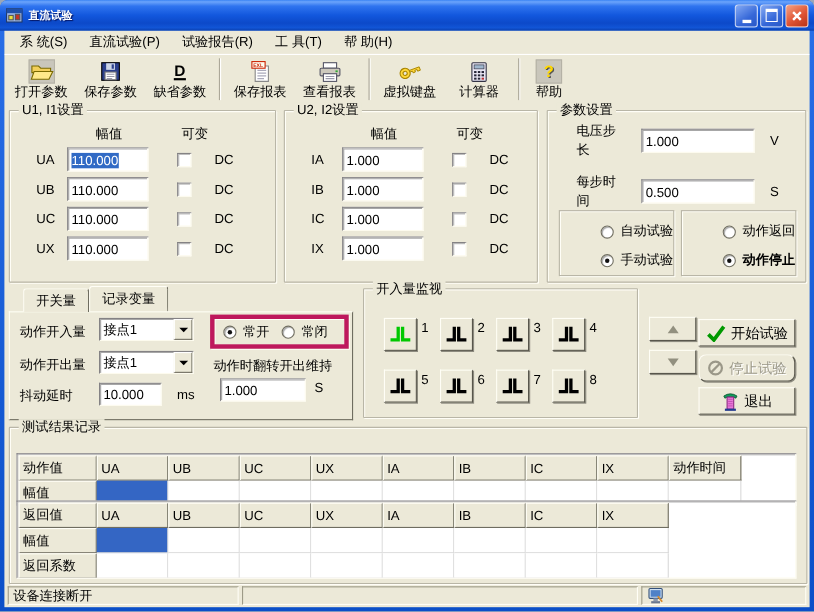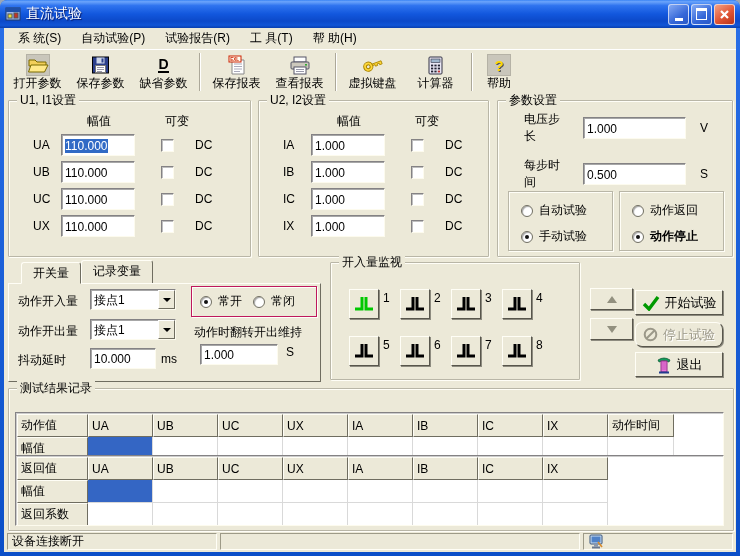--- a/index.html
+++ b/index.html
@@ -10,21 +10,21 @@
     background:linear-gradient(180deg,#2a6fe8,#0b4fc8);
     border-radius:7px 7px 0 0;
   }
   
   .titlebar{
     position:absolute;top:0;left:0;right:0;height:28px;
     background:linear-gradient(180deg,#3a84f4 0%,#6ba4fb 6%,#2f74ef 20%,#1257dd 50%,#0c49c9 75%,#1155d6 90%,#0a3fae 100%);
     border-radius:7px 7px 0 0;
     display:flex;align-items:center;padding:0 5px;gap:5px;
   }
-  .title-text{color:#fff;font-weight:normal;font-size:14px;flex:1;text-shadow:1px 1px 1px rgba(0,0,60,.75);}
+  .title-text{color:#fff;font-weight:bold;font-size:10px;flex:1;text-shadow:1px 1px 1px rgba(0,0,60,.75);}
   .tb-btns{display:flex;gap:2px;}
   .tb-btn{width:21px;height:21px;border-radius:3px;border:1px solid rgba(255,255,255,.7);
     display:flex;align-items:center;justify-content:center;}
   .btn-min,.btn-max{background:linear-gradient(145deg,#84aaf4 0%,#3567d8 60%,#2a59c8 100%);}
   .btn-close{background:linear-gradient(145deg,#f4a183 0%,#e05434 55%,#b83318 100%);}
   .btn-min::after{content:"";display:block;width:8px;height:3px;background:#fff;margin-top:10px;}
   .btn-max::after{content:"";display:block;width:9px;height:8px;border:1px solid #fff;border-top:3px solid #fff;}
   
   .client{position:absolute;top:28px;left:4px;right:4px;bottom:4px;background:#ECE9D8;overflow:hidden;}
   
@@ -75,21 +75,21 @@
   .rt0{top:33px}.rt1{top:60px}.rt2{top:87px}.rt3{top:114px}
   
   .prow{position:absolute;left:18px;height:22px;display:flex;align-items:center;}
   .prow .plabel{width:48px;padding-left:8px;}
   .prow .tbox{width:103px;height:22px;margin-left:19px;}
   .prow .unit{margin-left:14px;}
   .pt0{top:16px}.pt1{top:39px}.pt2{top:62px}
   .pframe{position:absolute;top:90px;height:60px;border:1px solid #b9b6a7;
     box-shadow:inset 1px 1px 0 #fffef7,1px 1px 0 #fffef7;padding:10px 0 0 12px;
     display:flex;flex-direction:column;gap:9px;}
-  .radio-line{display:flex;align-items:center;gap:6px;white-space:nowrap;}
+  .radio-line{display:flex;align-items:center;gap:6px;white-space:nowrap;justify-content:flex-end;}
   
   .tabctrl{position:absolute;left:4px;top:234px;width:313px;height:120px;}
   .tabstrip{position:absolute;top:0;left:0;right:0;height:22px;display:flex;align-items:flex-end;padding-left:13px;}
   .tab{height:24px;padding:2px 11px 0 11px;background:#ECE9D8;border:1px solid;
     border-color:#fffef6 #6f6d60 #ECE9D8 #fffef6;border-radius:3px 3px 0 0;}
   .tab.active{height:22px;z-index:3;font-weight:normal;}
   .tabpanel{position:absolute;top:21px;left:0;right:0;bottom:0;background:#ECE9D8;border:1px solid;
     border-color:#fffef6 #6f6d60 #6f6d60 #fffef6;}
   .abs{position:absolute;}
   .flex-c{display:flex;align-items:center;}
@@ -141,21 +141,21 @@
             <path d="M2 2 L9 9 M9 2 L2 9" stroke="#fff" stroke-width="2.2"></path>
           </svg>
       </span>
     </span>
   </div>
 
   <div class="client">
 
     <div class="menubar">
       <span class="menu-item">系 统(S)</span>
-      <span class="menu-item">自动试验(P)</span>
+      <span class="menu-item">直流试验(P)</span>
       <span class="menu-item">试验报告(R)</span>
       <span class="menu-item">工 具(T)</span>
       <span class="menu-item">帮 助(H)</span>
     </div>
 
     <div class="toolbar">
       <div class="tool-btn">
         <span class="ticon tile">
           <svg width="22" height="17" viewBox="0 0 22 17">
               <path d="M2 3 h6 l2 2 h9 v4 H2 z" fill="#f2cf5a" stroke="#7a6a00"></path>
@@ -364,38 +364,38 @@
       <div class="tabstrip">
         <span class="tab active">开关量</span>
         <span class="tab">记录变量</span>
       </div>
       <div class="tabpanel"></div>
       <span class="abs" style="left:10px;top:31px;">动作开入量</span>
       <span class="tbox combo abs flex-c" style="left:82px;top:27px;width:86px;height:21px;">
         <span class="tval">接点1</span>
         <span class="combo-arrow"></span>
       </span>
-      <div class="abs" style="left:183px;top:24px;width:126px;height:31px;border:1px solid #be185d;box-shadow:inset 1px 1px 0 #fffef7,1px 1px 0 #fffef7;display:flex;align-items:center;gap:5px;padding-left:8px;">
+      <div class="abs" style="left:183px;top:24px;width:126px;height:31px;border:4px solid #be185d;box-shadow:inset 1px 1px 0 #fffef7,1px 1px 0 #fffef7;display:flex;align-items:center;gap:5px;padding-left:8px;">
         <span class="radio-line">
             <span class="radio on"></span>
             <span>常开</span>
           </span>
         <span class="radio-line" style="margin-left:6px;">
             <span class="radio"></span>
             <span>常闭</span>
           </span>
       </div>
       <span class="abs" style="left:10px;top:61px;">动作开出量</span>
       <span class="tbox combo abs flex-c" style="left:82px;top:57px;width:86px;height:21px;">
         <span class="tval">接点1</span>
         <span class="combo-arrow"></span>
       </span>
       <span class="abs" style="left:186px;top:62px;">动作时翻转开出维持</span>
       <span class="abs" style="left:10px;top:90px;">抖动延时</span>
-      <span class="tbox abs" style="left:82px;top:86px;width:66px;height:21px;">
+      <span class="tbox abs" style="left:82px;top:86px;width:57px;height:21px;">
           <span class="tval">10.000</span>
         </span>
       <span class="abs" style="left:153px;top:90px;">ms</span>
       <span class="tbox abs" style="left:192px;top:82px;width:78px;height:21px;">
           <span class="tval">1.000</span>
         </span>
       <span class="abs" style="left:278px;top:83px;">S</span>
     </div>
 
     <div class="groupbox" style="left:326px;top:234px;width:250px;height:118px;">

